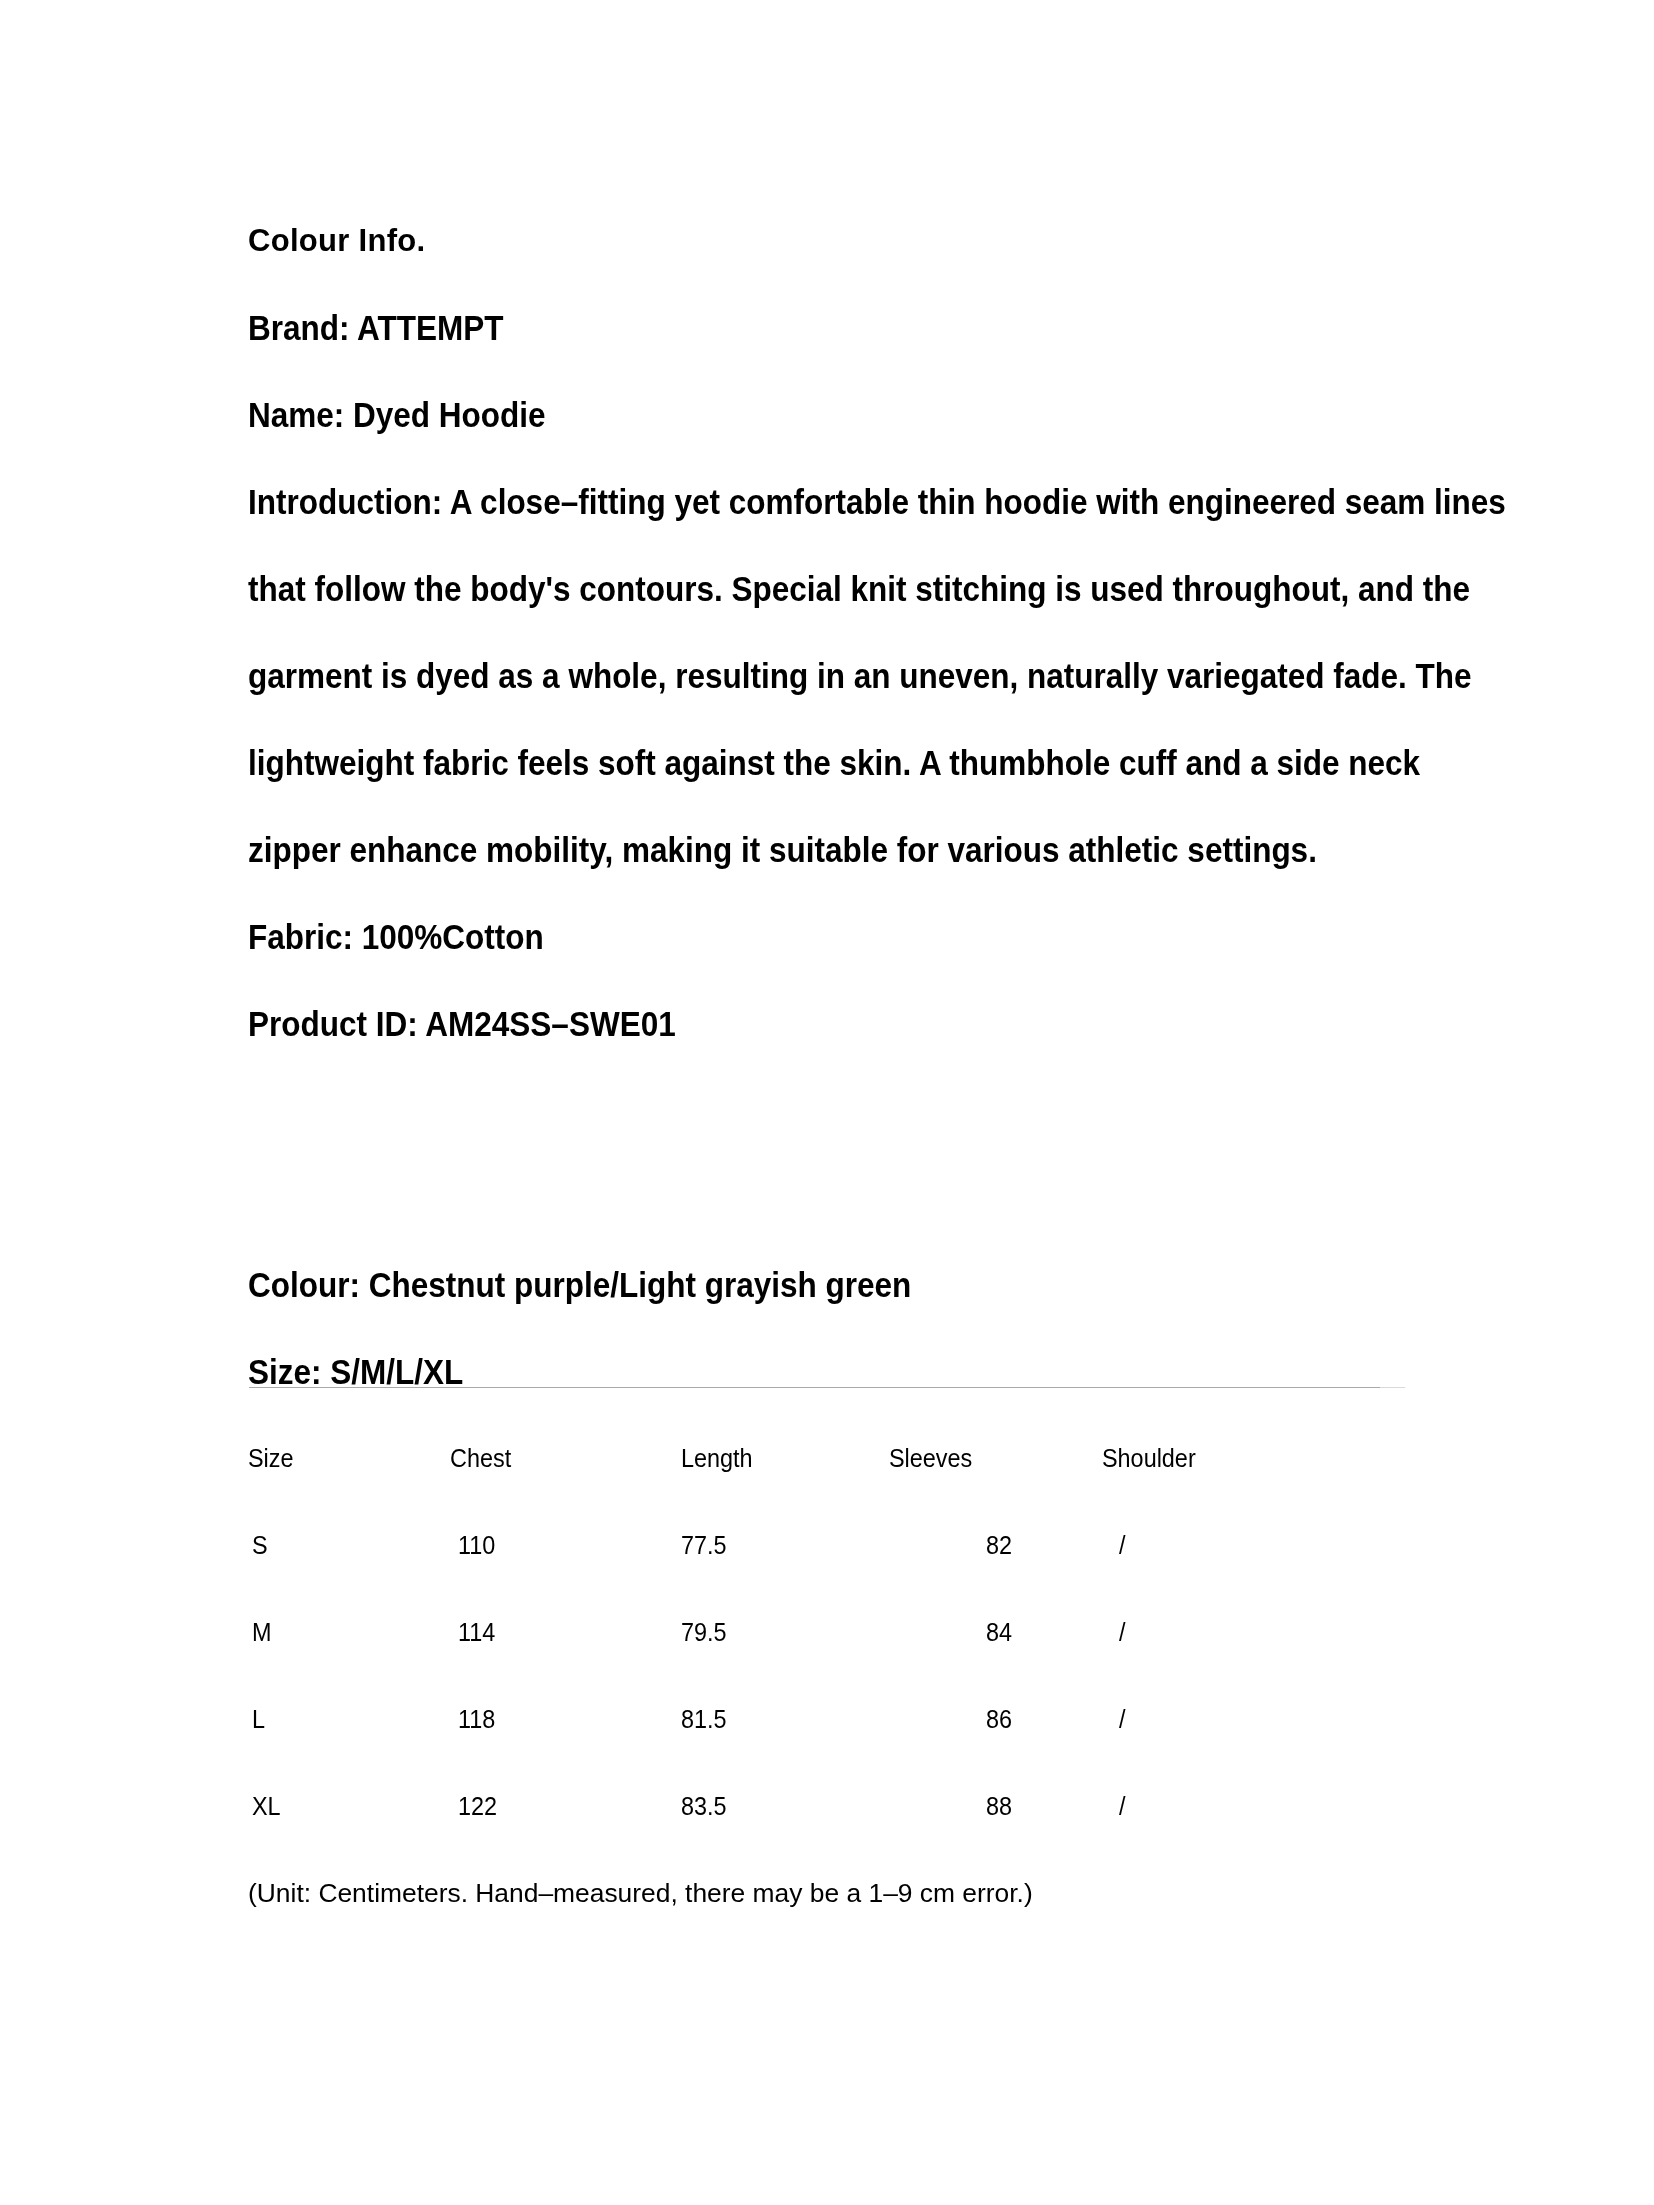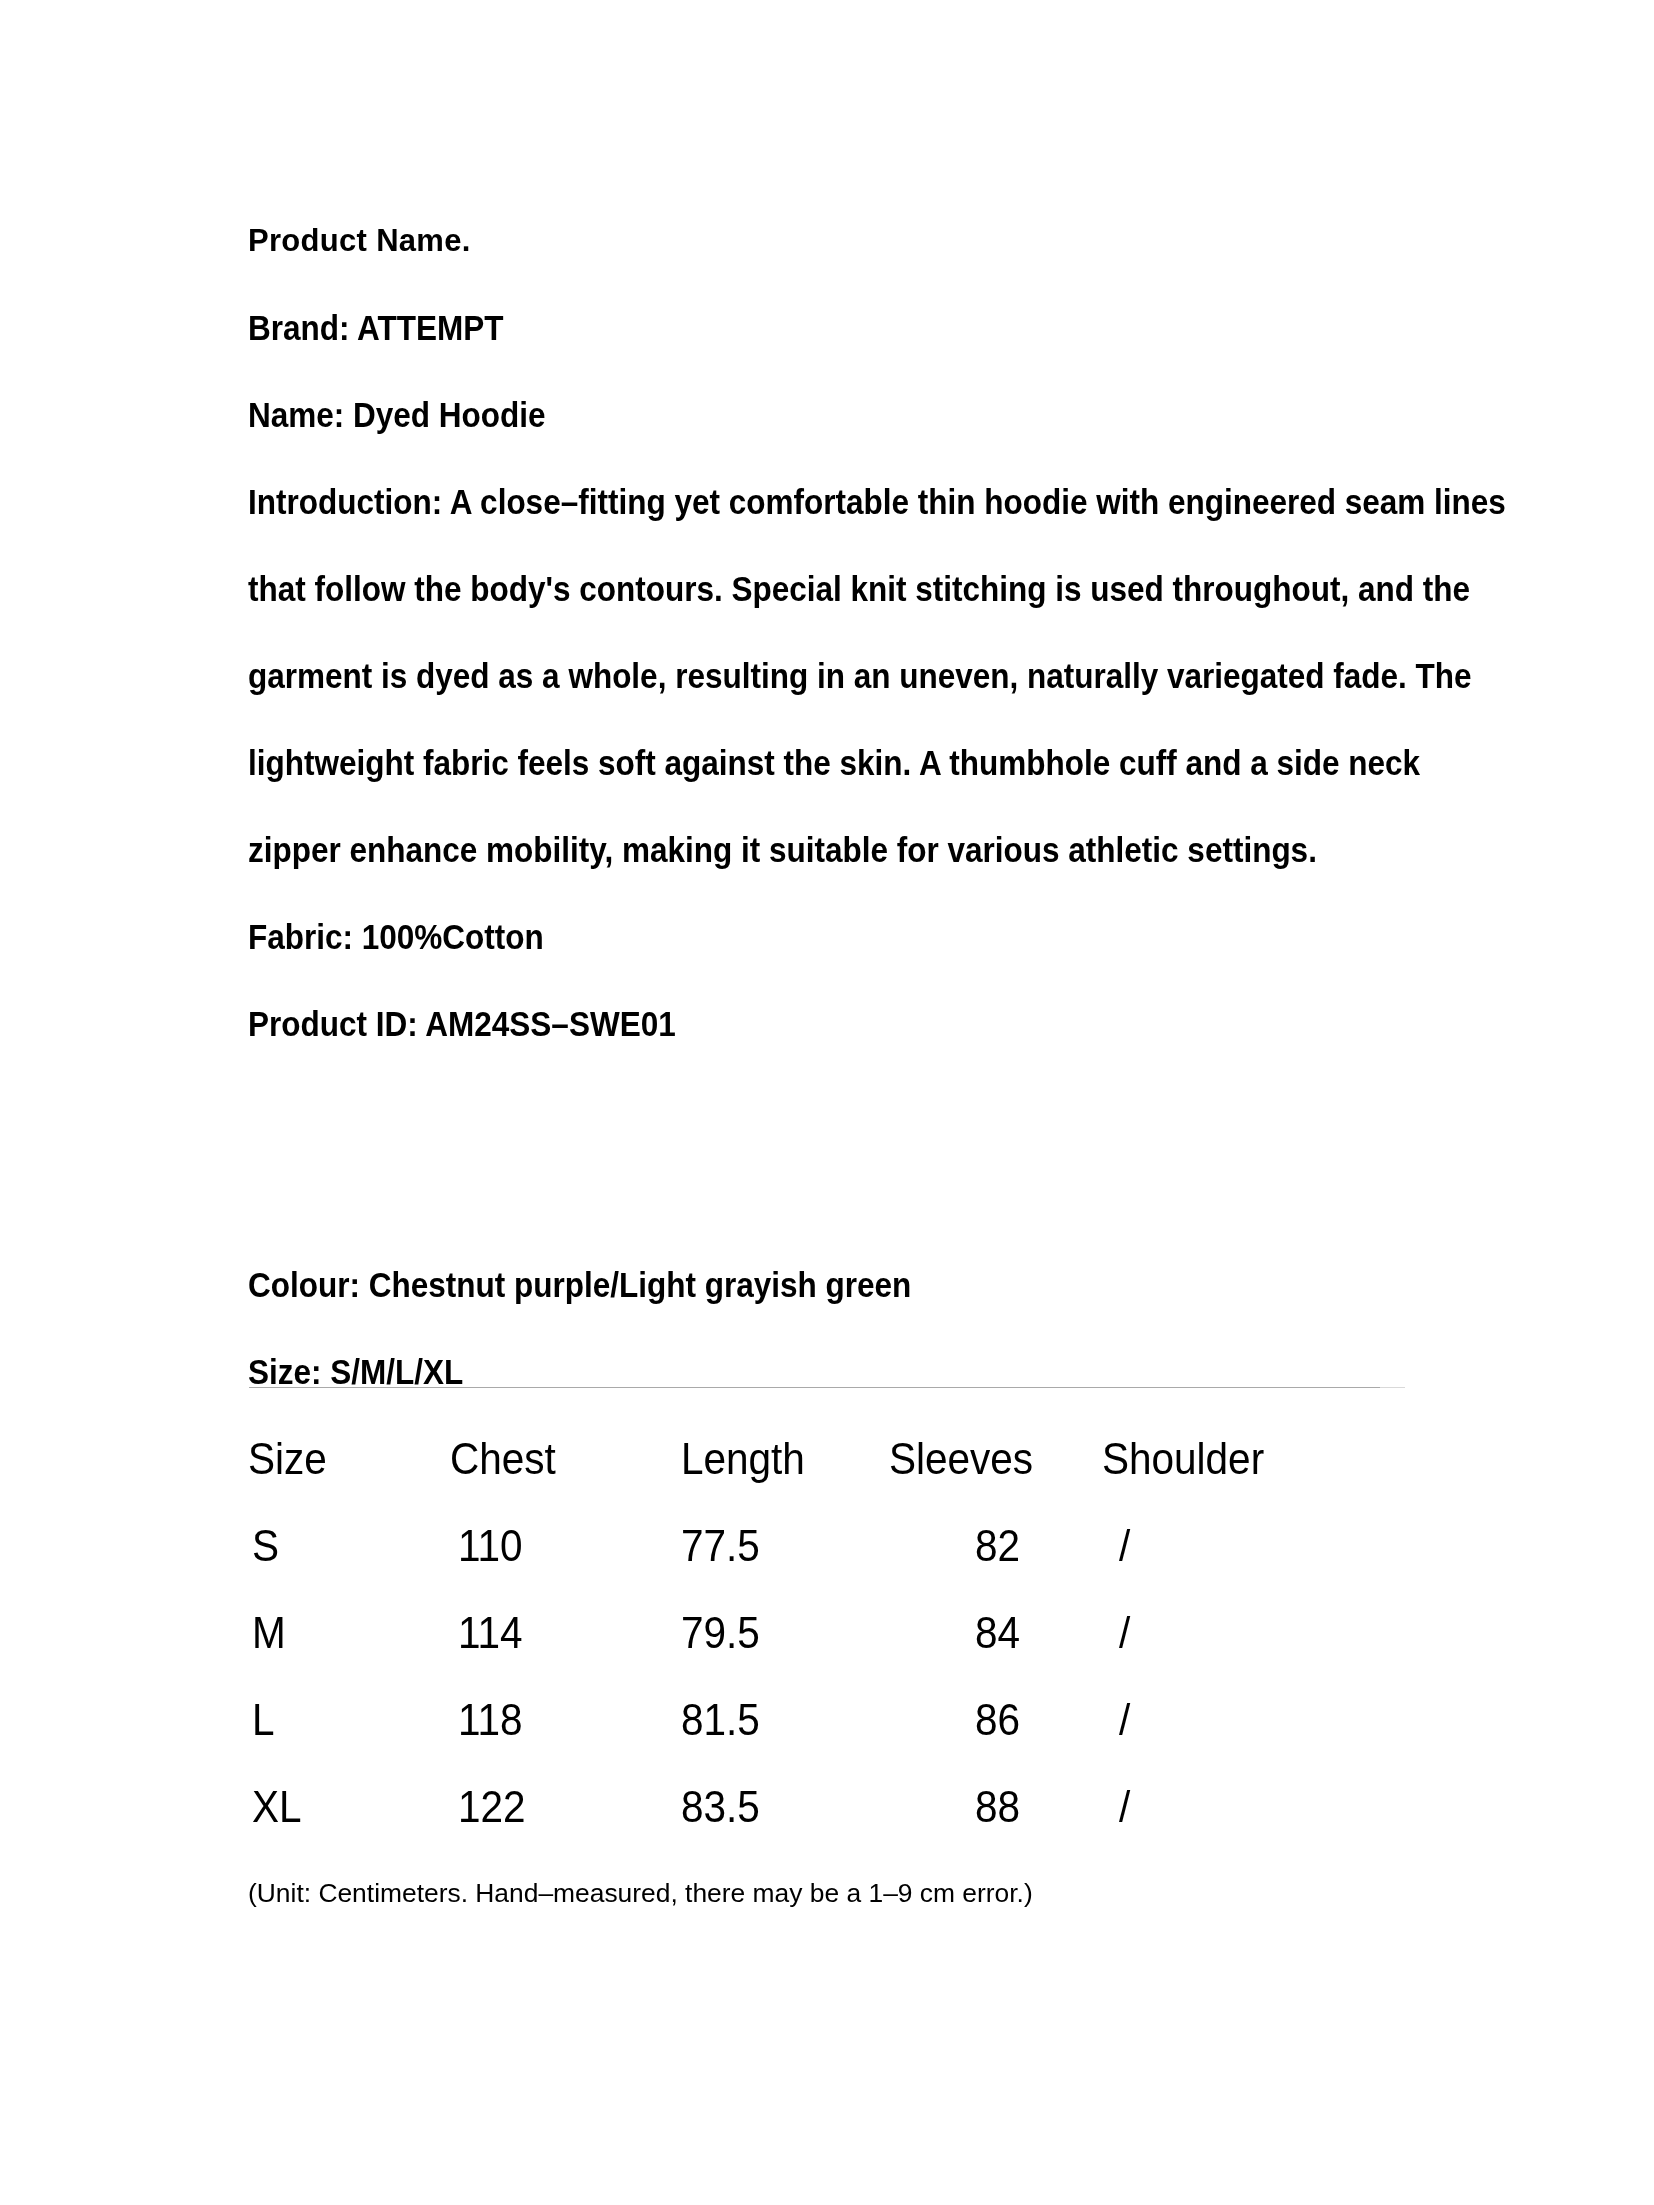--- a/index.html
+++ b/index.html
@@ -11,34 +11,34 @@
   }
   .doc { position:absolute; left:248px; top:197px; width:1174px; }
   .line { height:87px; line-height:87px; white-space:nowrap; font-size:35px; font-weight:700; }
   .t { display:inline-block; transform:scaleX(0.9); transform-origin:0 50%; white-space:nowrap; }
   .title-line { font-size:31px; font-weight:700; letter-spacing:0.3px; }
   .spacer { height:174px; }
   .rule {
     position:absolute; left:249px; top:1387px; width:1156px; height:1.4px;
     background:#a9a9a9;
   }
-  .trow { display:grid; grid-template-columns:202px 231px 208px 213px 321px; height:87px; line-height:87px; font-size:45px; }
+  .trow { display:grid; grid-template-columns:202px 231px 208px 213px 321px; height:87px; line-height:87px; font-size:26px; }
   .trow .cell { white-space:nowrap; }
   .drow .c0 { padding-left:4.2px; }
   .drow .c1 { padding-left:8.3px; }
   .drow .c2 { padding-left:0; }
   .drow .c3 { padding-left:9.7px;text-align:center; }
   .drow .c4 { padding-left:16.7px; }
   .note-line { font-size:26.4px; height:87px; line-height:87px; white-space:nowrap; }
 </style>
 </head>
 <body style="background: rgb(255, 255, 255); color: rgb(0, 0, 0);">
 
 <div class="doc">
-  <h1 class="line title-line"><span>Product Name.</span></h1>
+  <h1 class="line title-line"><span>Colour Info.</span></h1>
 
   <p class="line"><span class="t">Brand: ATTEMPT</span></p>
   <p class="line"><span class="t">Name: Dyed Hoodie</span></p>
 
   <p class="line"><span class="t">Introduction: A close–fitting yet comfortable thin hoodie with engineered seam lines</span></p>
   <p class="line"><span class="t">that follow the body's contours. Special knit stitching is used throughout, and the</span></p>
   <p class="line"><span class="t">garment is dyed as a whole, resulting in an uneven, naturally variegated fade. The</span></p>
   <p class="line"><span class="t">lightweight fabric feels soft against the skin. A thumbhole cuff and a side neck</span></p>
   <p class="line"><span class="t">zipper enhance mobility, making it suitable for various athletic settings.</span></p>
 

